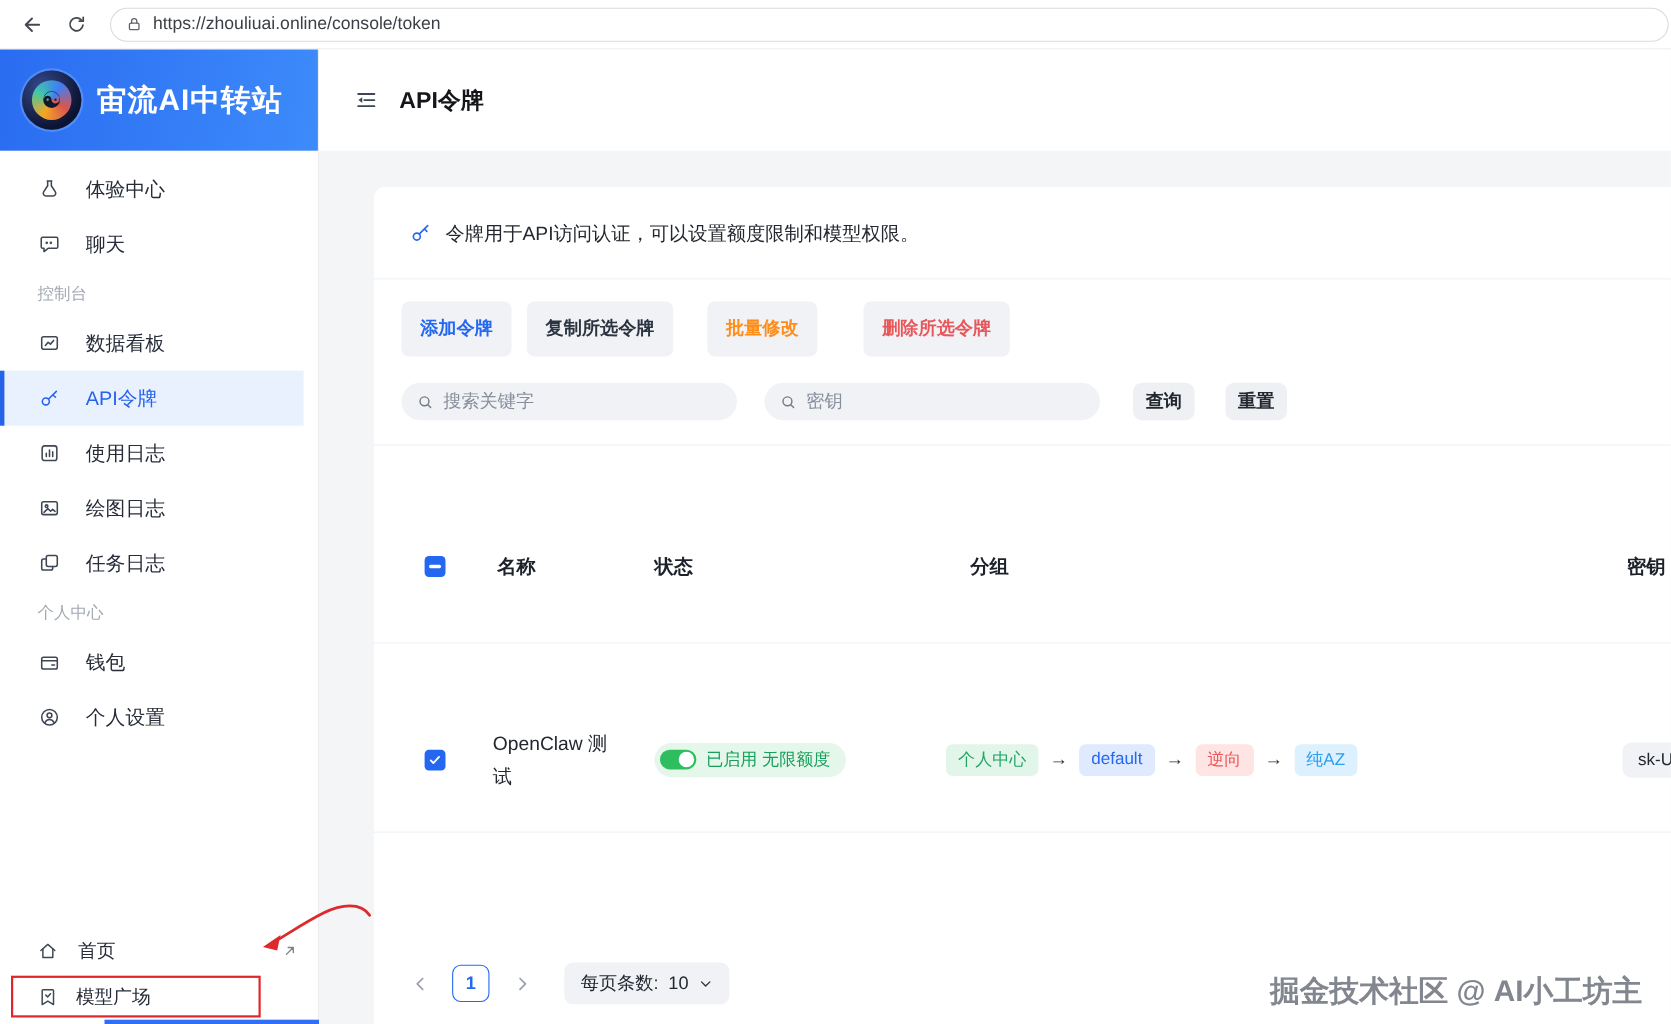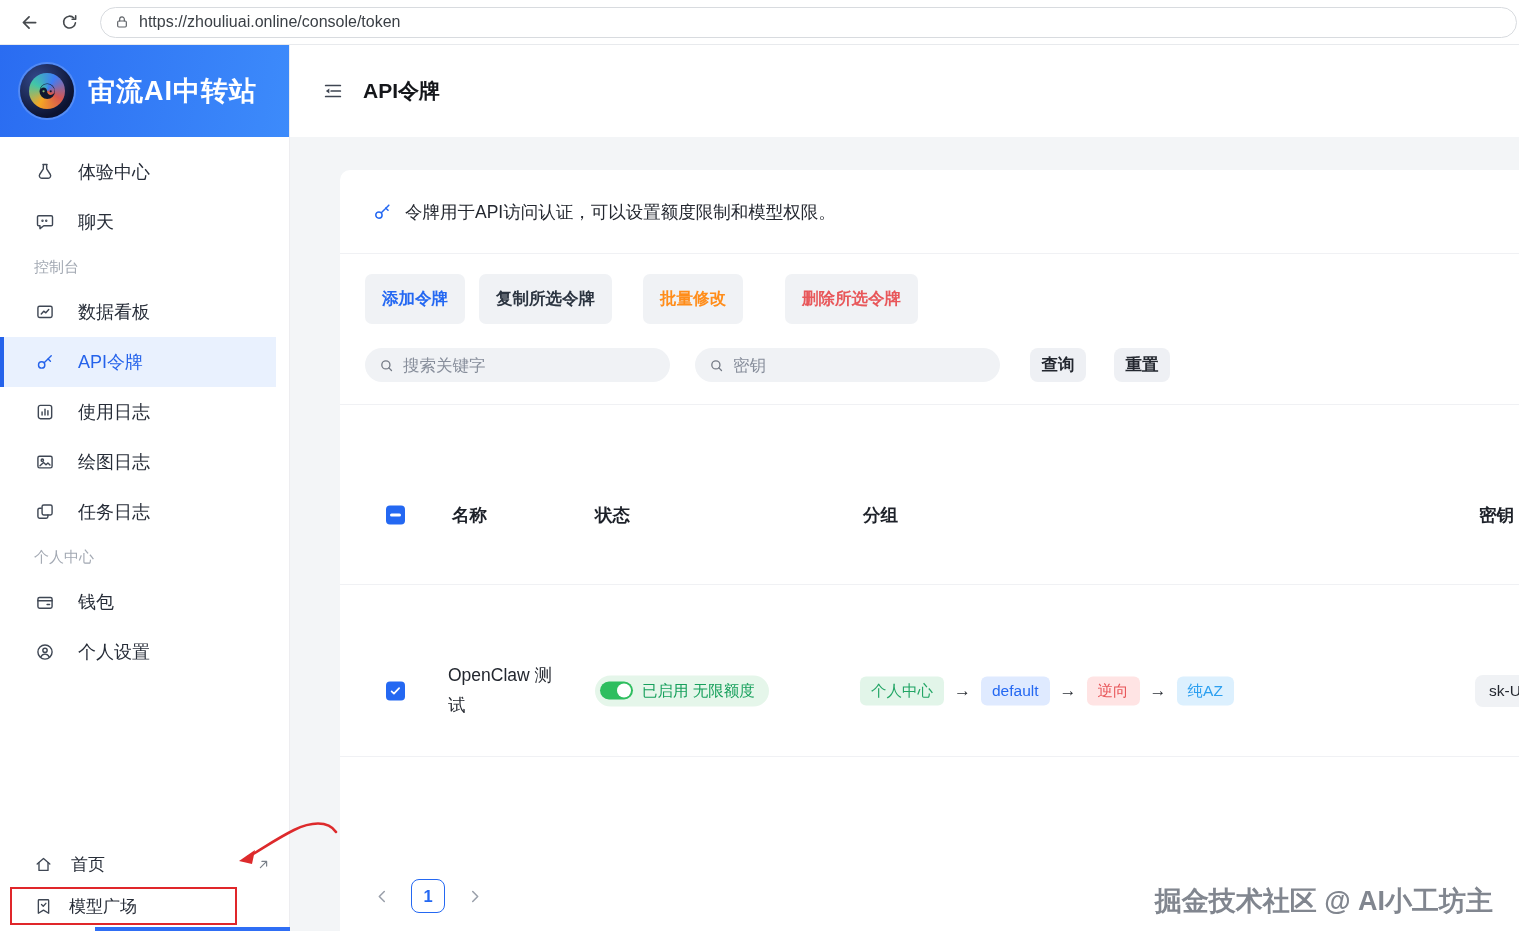--- a/index.html
+++ b/index.html
@@ -73,21 +73,21 @@
   .gbtn-reset { margin-left:28px; }
 
   .tdivider { margin-top:22px; border-bottom:1px solid #f0f1f4; }
 
   .thead { height:180px; position:relative; border-bottom:1px solid #f0f1f4; font-size:17.5px; font-weight:700; color:#1d2129; }
   .trow { height:172px; position:relative; border-bottom:1px solid #f0f1f4; }
   .thead > *, .trow > * { position:absolute; top:50%; transform:translateY(-50%);margin-top:20px; }
   .col-check { left:46px; }
   .col-name  { left:112px; }
   .col-status{ left:255px; }
-  .col-group { left:523px; }
+  .col-group { left:542px; }
   .col-key   { left:1139px; }
 
   .checkbox { width:19px; height:19px; border-radius:4px; background:#2468f2; display:grid; place-items:center; cursor:pointer; }
   .checkbox .bar { width:11px; height:3px; background:#fff; border-radius:2px; display:block; }
 
   .name-cell { left:108px; width:105px; font-size:17.5px; color:#23272f; line-height:1.75; }
 
   .status-cell { left:255px; display:inline-flex; align-items:center; gap:9px; background:#e5f6ea; border-radius:16px; height:31px; padding:0 14px 0 5px; white-space:nowrap; }
   .toggle { width:33px; height:18px; border-radius:9px; background:#2ebe5f; position:relative; display:inline-block; cursor:pointer; }
   .toggle::after { content:""; position:absolute; right:2px; top:2px; width:14px; height:14px; border-radius:50%; background:#fff; }
@@ -366,20 +366,27 @@
               <svg width="17" height="17" viewBox="0 0 24 24" fill="none" stroke="currentColor" stroke-width="2.2" stroke-linecap="round" stroke-linejoin="round">
                   <path d="M14.5 5l-7 7 7 7"></path>
                 </svg>
             </span>
             <span class="pg-current">1</span>
             <span class="pg-chev">
               <svg width="17" height="17" viewBox="0 0 24 24" fill="none" stroke="currentColor" stroke-width="2.2" stroke-linecap="round" stroke-linejoin="round">
                   <path d="M9.5 5l7 7-7 7"></path>
                 </svg>
             </span>
+            <div class="pg-size">
+              <span>每页条数:</span>
+              <span>10</span>
+              <svg width="13" height="13" viewBox="0 0 24 24" fill="none" stroke="#2b2f36" stroke-width="2.2" stroke-linecap="round" stroke-linejoin="round">
+                  <path d="M5 8.5l7 7 7-7"></path>
+                </svg>
+            </div>
           </div>
 
         </div>
         <div class="watermark">掘金技术社区 @ AI小工坊主</div>
       </div>
     </div>
   </div>
 
   <svg class="annotation-arrow" width="115" height="65" viewBox="0 0 115 65">
     <path d="M104 14 C96 2 78 4 62 12 C44 21 30 31 16 39" fill="none" stroke="#dd2a2c" stroke-width="2.6" stroke-linecap="round"></path>

